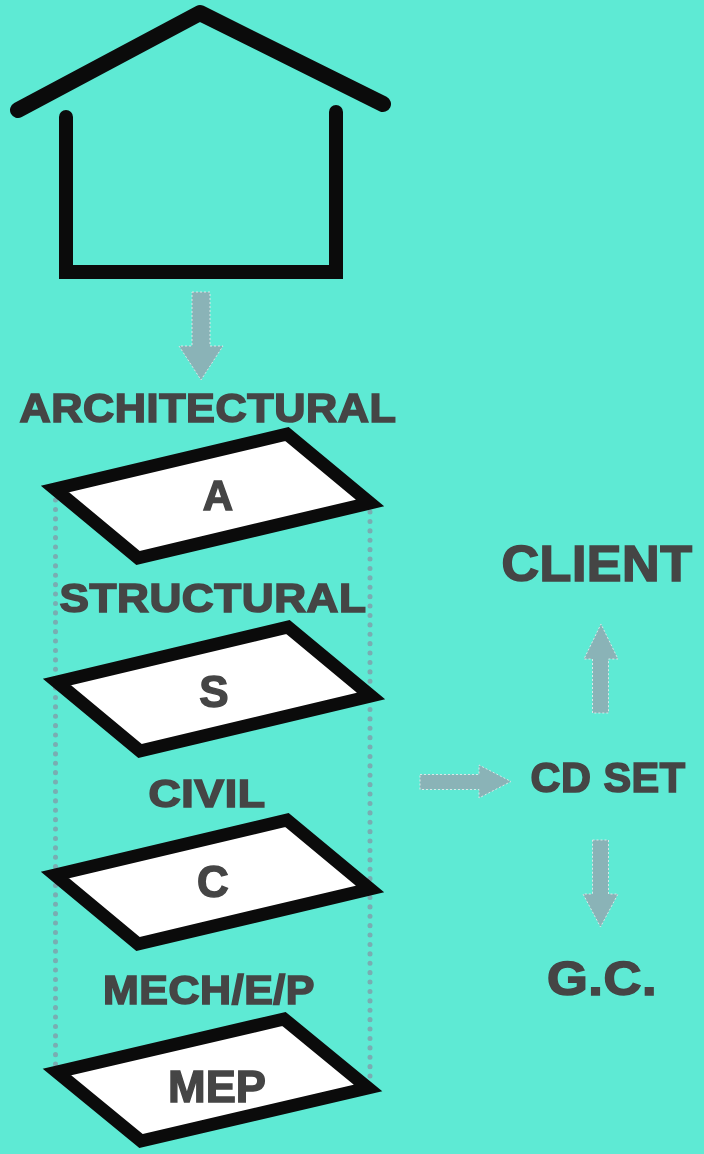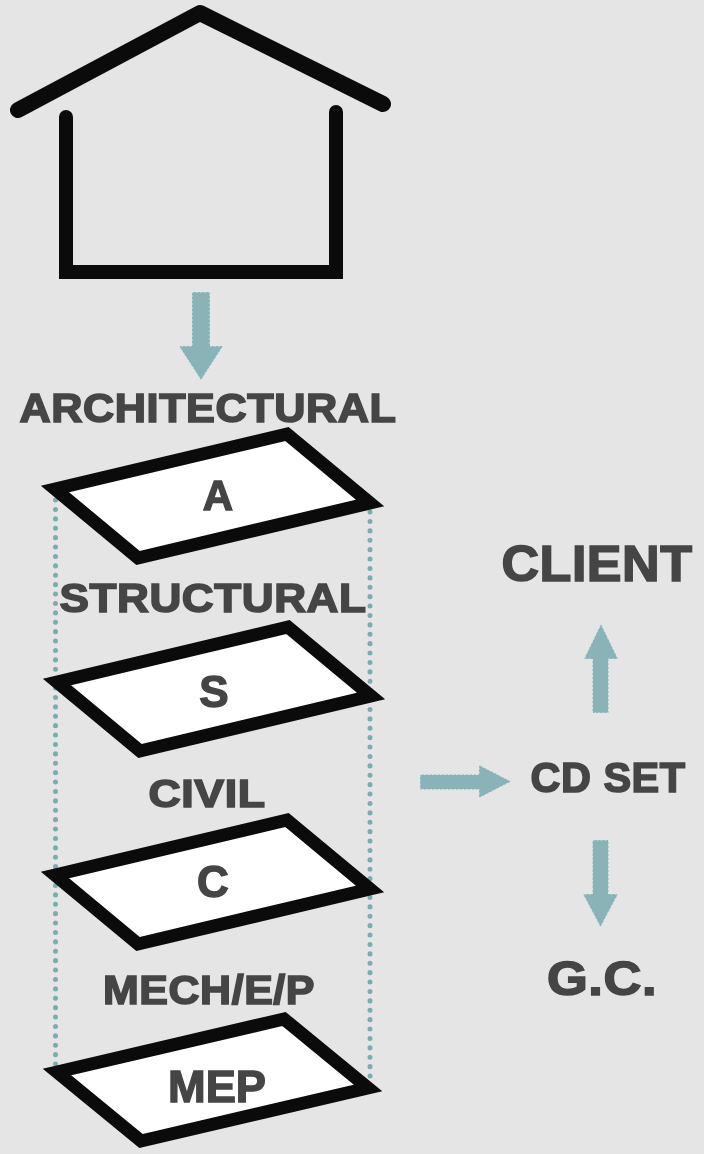--- a/index.html
+++ b/index.html
@@ -4,21 +4,21 @@
 <style>
   html, body {
     margin: 0;
     padding: 0;
     background: #ffffff;
   }
   .stage {
     position: relative;
     width: 704px;
     height: 1154px;
-    background: #e5e5e5;
+    background: #5eead4;
     overflow: hidden;
     font-family: "Liberation Sans", sans-serif;
   }
   svg { display: block; }
 
   .label-text {
     font-family: "Liberation Sans", sans-serif;
     font-weight: 700;
     fill: #454545;
     stroke: #454545;

